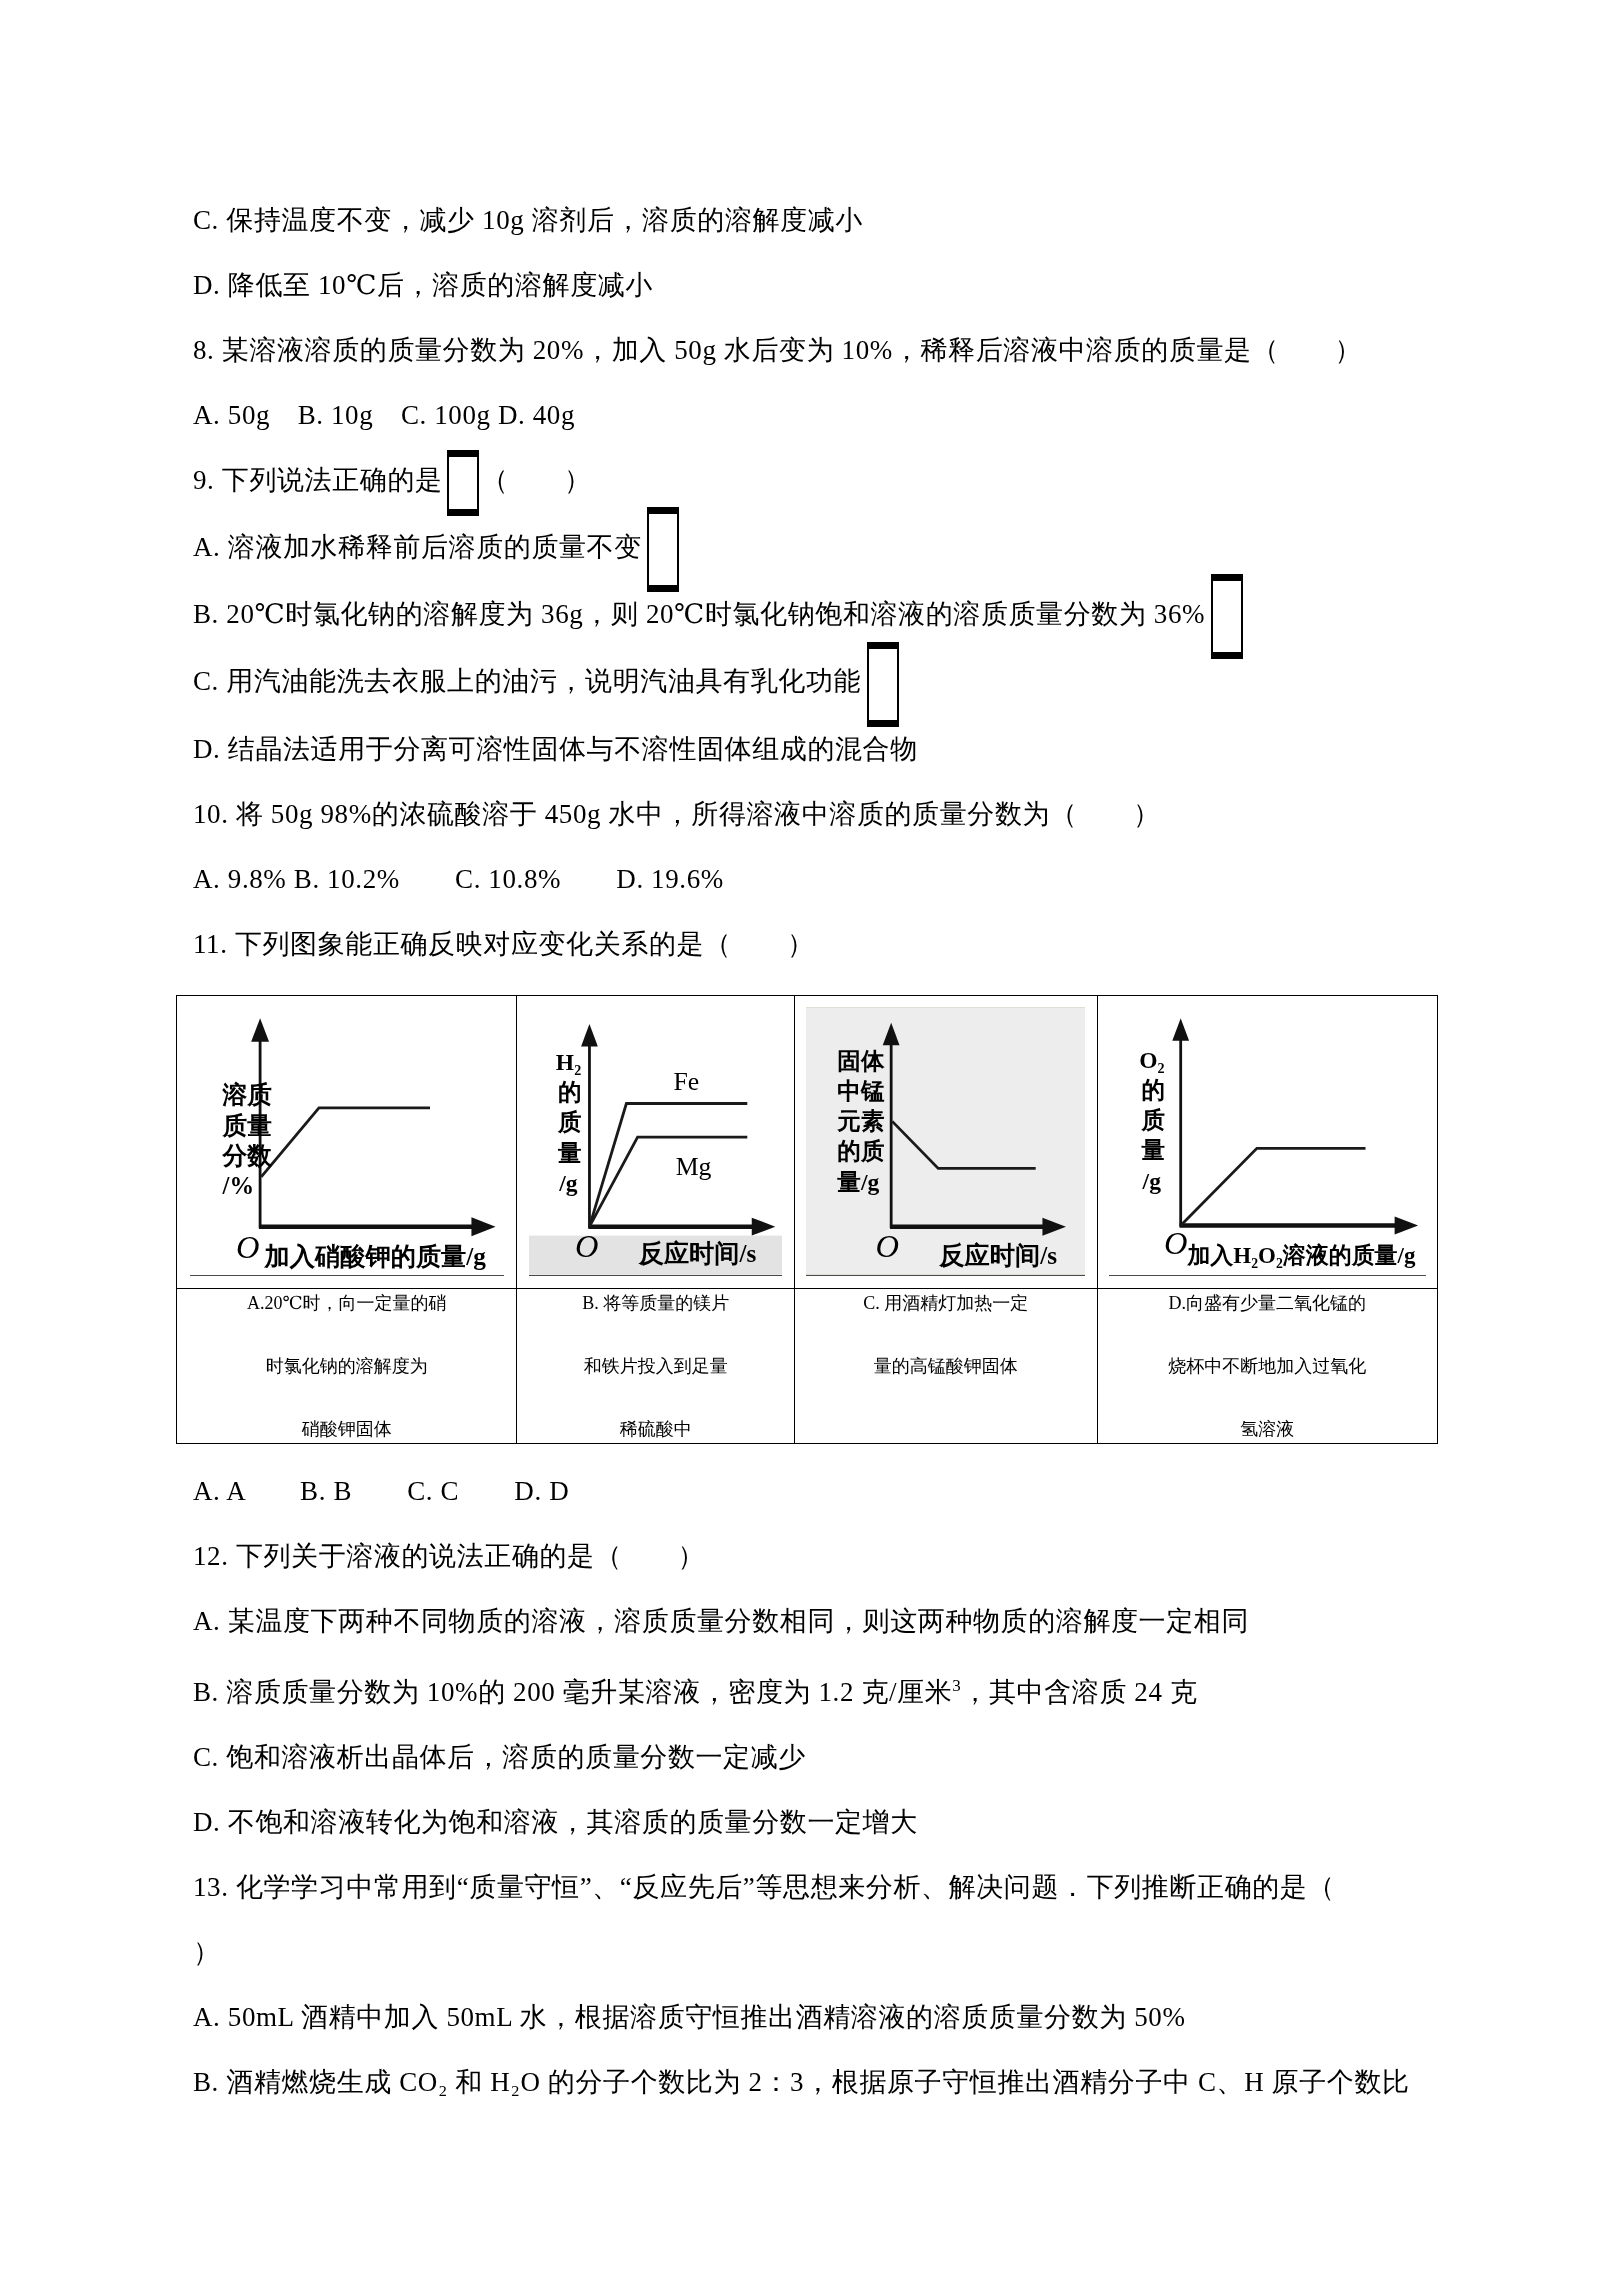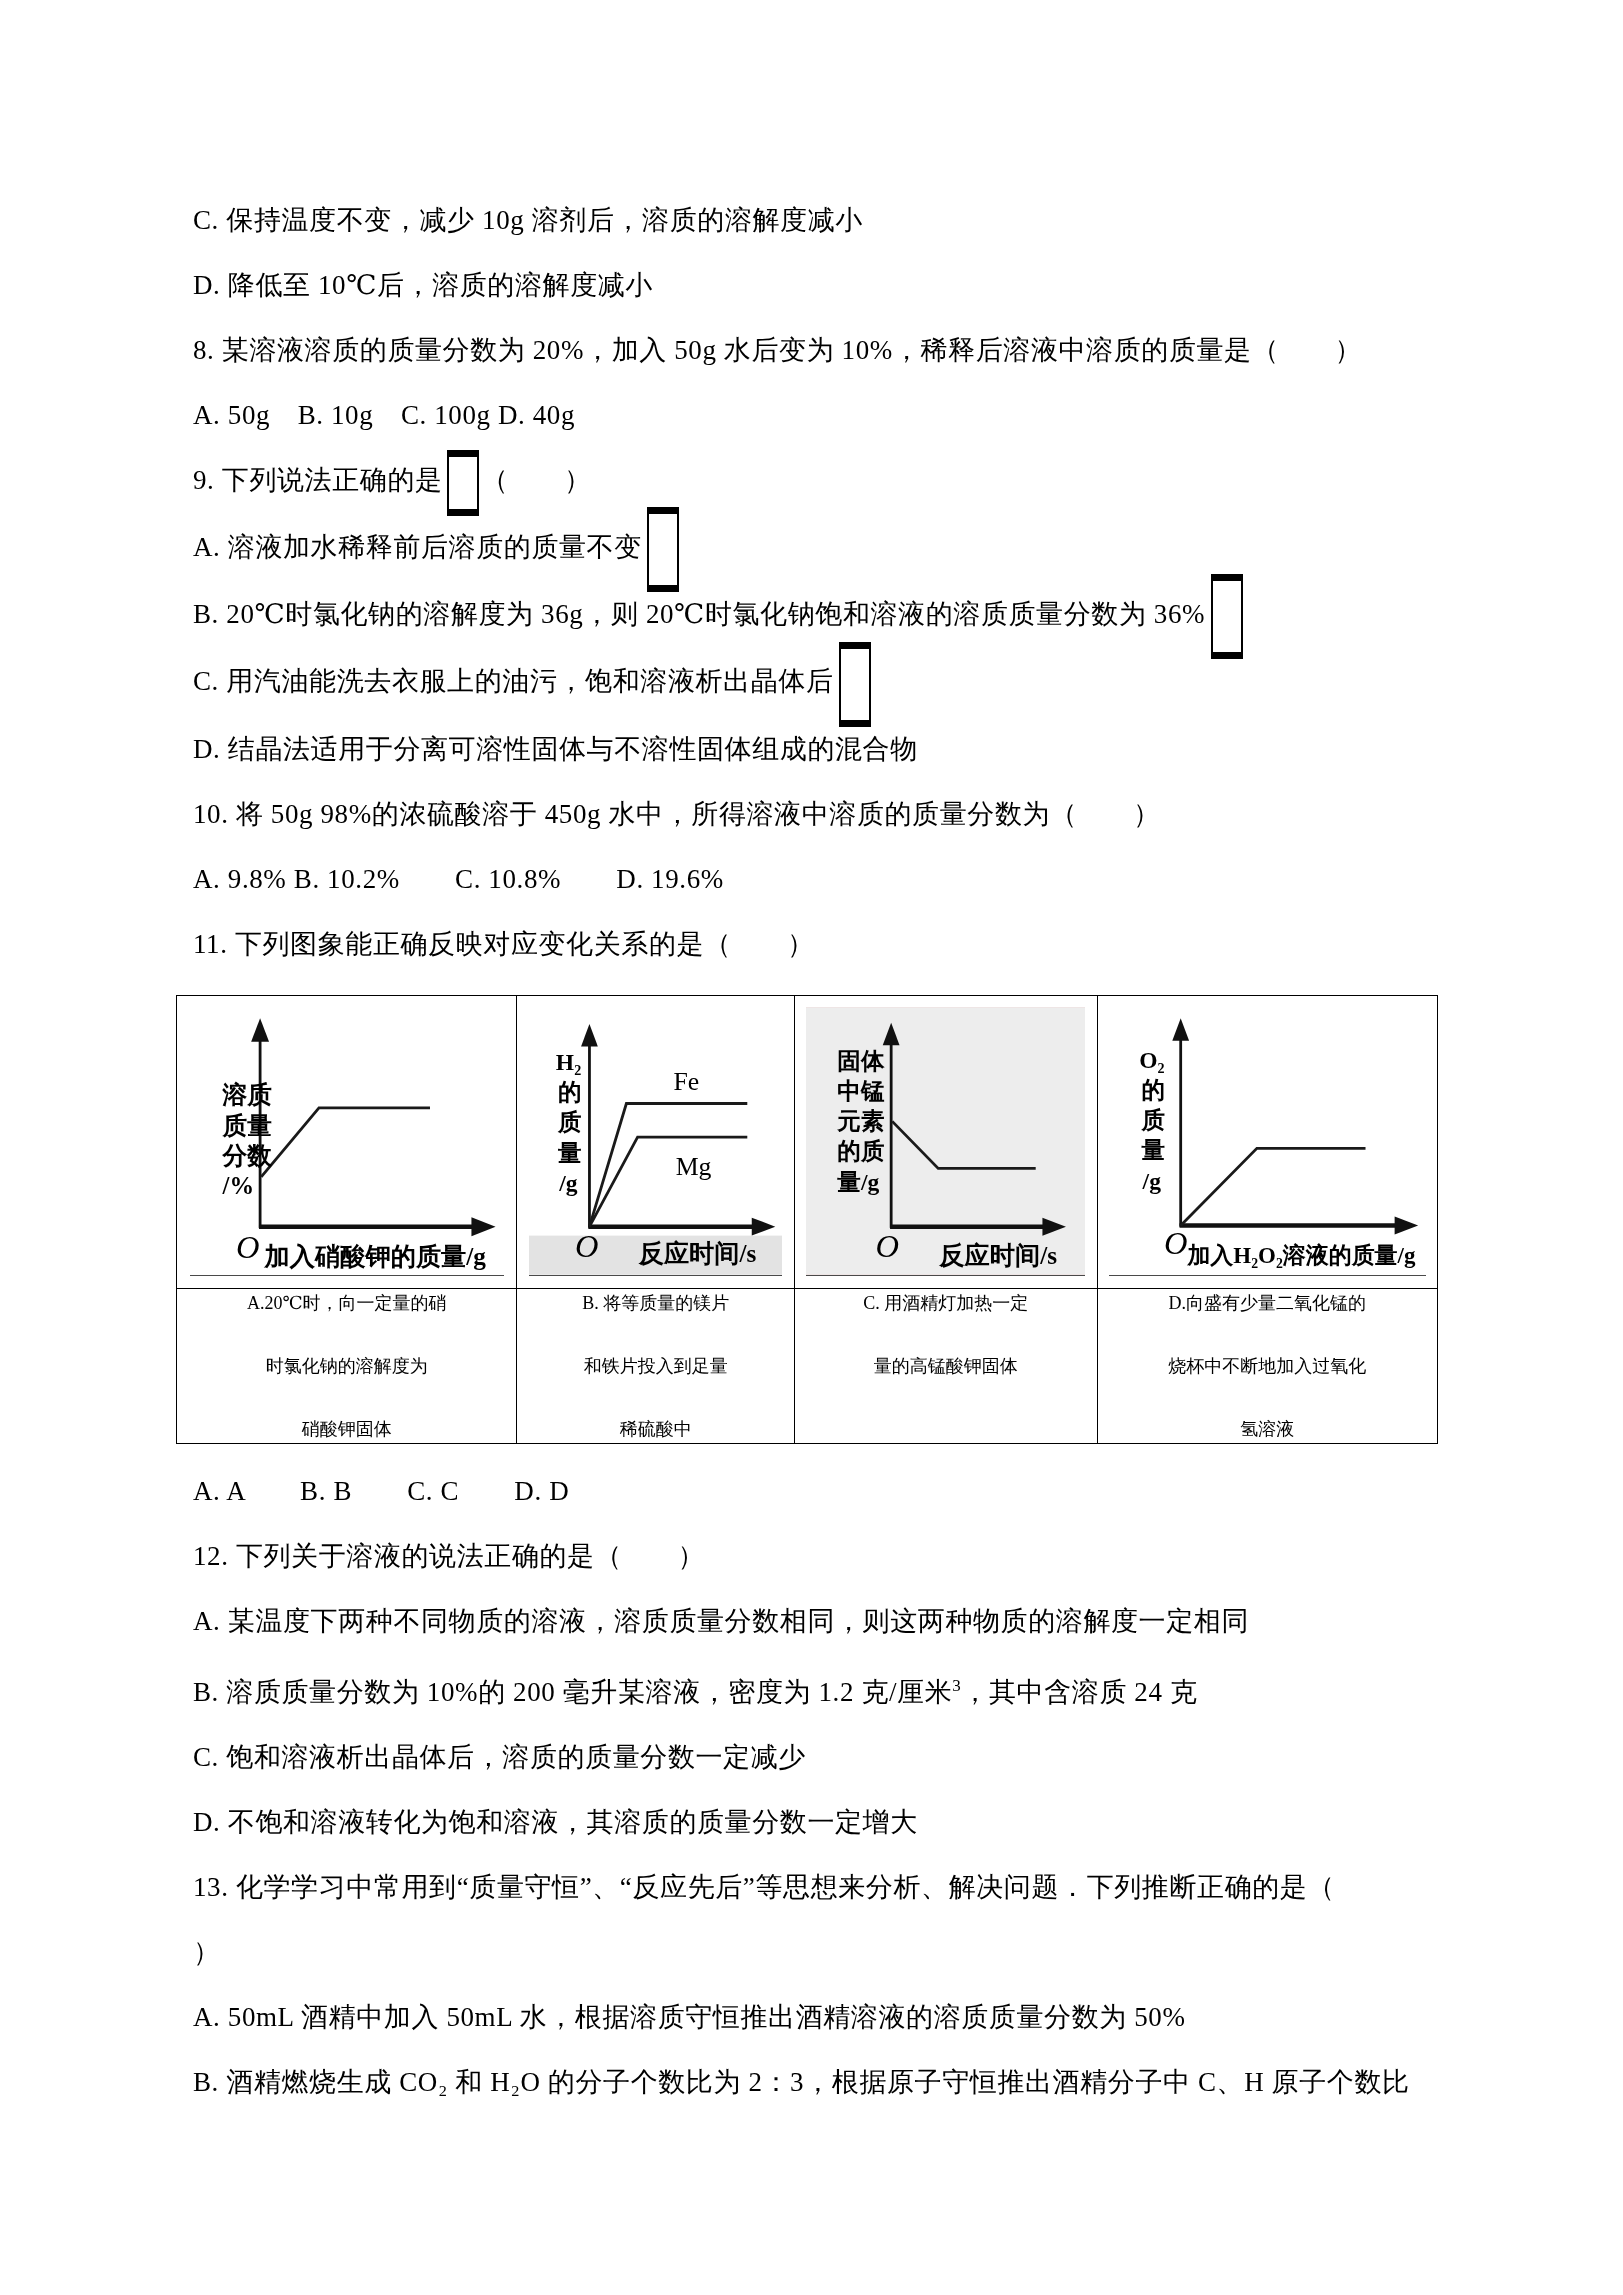--- a/index.html
+++ b/index.html
@@ -25,21 +25,21 @@
   .phbox.sm{height:52px;margin:-20px 2.2px -20px 4.5px;}
   sup{font-size:17px;}
   
   table.qtable{
     border-collapse:collapse;margin:22.4px 0 33px -17px;
     width:1262px;table-layout:fixed;
   }
   table.qtable td{border:1.7px solid #000;padding:0;}
   .graph-td{height:292px;vertical-align:middle;text-align:center;}
   .graph-box{display:inline-block;border-bottom:1.7px solid #4a4a4a;line-height:0;background:#fff;}
-  .graph-box.gray{background:#fca5a5;}
+  .graph-box.gray{background:#4d7c0f;}
   .desc-td{vertical-align:top;padding:23.6px 4.5px 17px 4.5px;}
   .desc-td p{
     margin:0 0 35px 0;font-size:18px;line-height:28px;
     text-align:center;white-space:nowrap;
   }
   .desc-td p:last-child{margin-bottom:0;margin-top:32px;}
   
   text{font-family:"Liberation Serif","DejaVu Serif",serif;fill:#000;}
   .ylab{font-size:44px;font-weight:bold;}
   .ylab1{font-size:42px;font-weight:bold;}
@@ -58,21 +58,21 @@
 
     <p class="line">C. 保持温度不变，减少 10g 溶剂后，溶质的溶解度减小</p>
     <p class="line">D. 降低至 10℃后，溶质的溶解度减小</p>
 
     <p class="line">8. 某溶液溶质的质量分数为 20%，加入 50g 水后变为 10%，稀释后溶液中溶质的质量是（　　）</p>
     <p class="line">A. 50g　B. 10g　C. 100g D. 40g</p>
 
     <p class="line"><span>9. 下列说法正确的是</span><span class="phbox sm"></span><span>（　　）</span></p>
     <p class="line"><span>A. 溶液加水稀释前后溶质的质量不变</span><span class="phbox"></span></p>
     <p class="line"><span>B. 20℃时氯化钠的溶解度为 36g，则 20℃时氯化钠饱和溶液的溶质质量分数为 36%</span><span class="phbox"></span></p>
-    <p class="line"><span>C. 用汽油能洗去衣服上的油污，饱和溶液析出晶体后</span><span class="phbox"></span></p>
+    <p class="line"><span>C. 用汽油能洗去衣服上的油污，说明汽油具有乳化功能</span><span class="phbox"></span></p>
     <p class="line">D. 结晶法适用于分离可溶性固体与不溶性固体组成的混合物</p>
 
     <p class="line">10. 将 50g 98%的浓硫酸溶于 450g 水中，所得溶液中溶质的质量分数为（　　）</p>
     <p class="line">A. 9.8% B. 10.2%　　C. 10.8%　　D. 19.6%</p>
 
     <p class="line">11. 下列图象能正确反映对应变化关系的是（　　）</p>
 
     <table class="qtable">
       <colgroup>
         <col style="width:27%">

